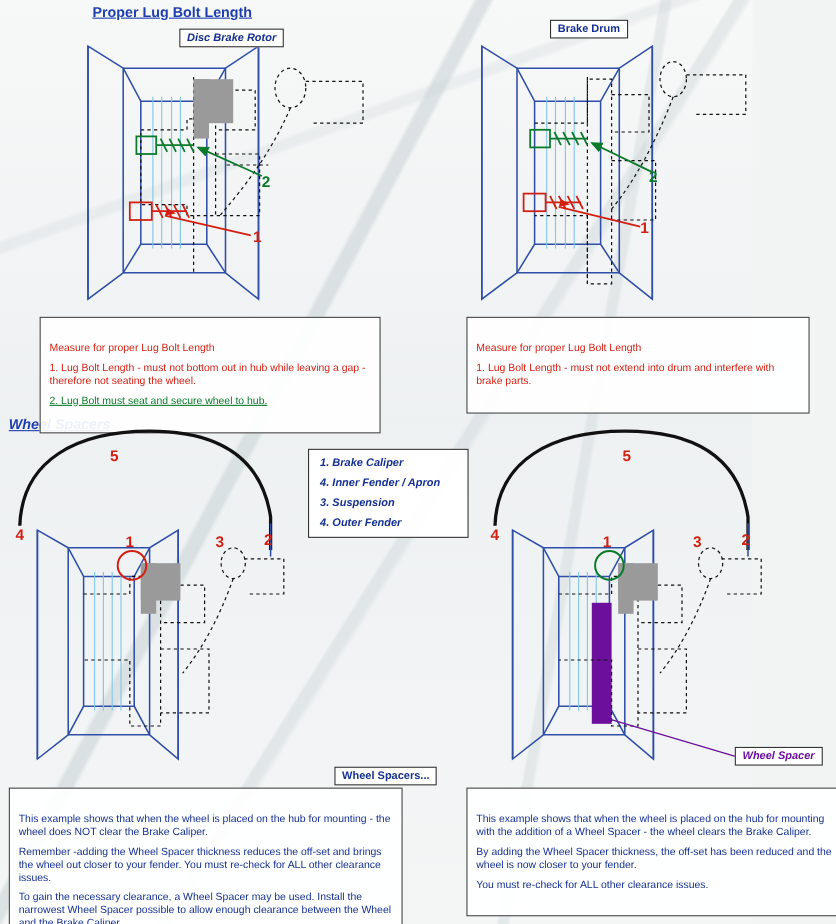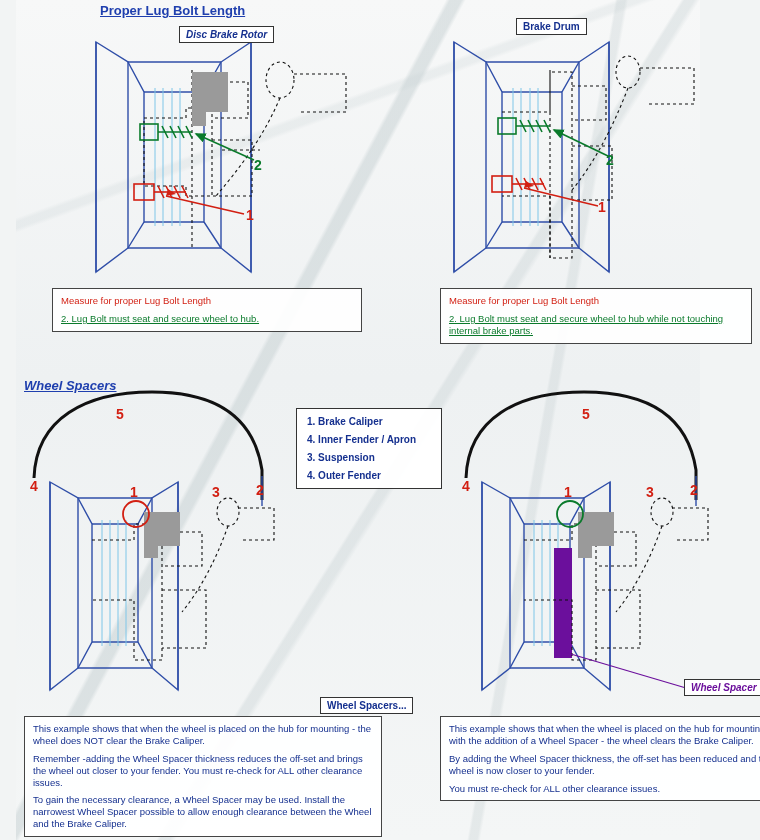--- a/index.html
+++ b/index.html
@@ -3,43 +3,43 @@
 <meta charset="utf-8">
 <style>
   html,body{margin:0;padding:0;}
   body{
     width:760px;height:840px;
     background:#f2f4f4;
     font-family:"Liberation Sans",sans-serif;
     position:relative;
     overflow:hidden;
   }
-  #stage{position:absolute;left:0;top:0;width:684px;height:840px;margin-left:16px;}
+  #stage{position:absolute;left:0;top:0;width:684px;height:840px;}
   
   .tex{position:absolute;inset:0;
     background:
       linear-gradient(118deg, rgba(255,255,255,0) 0 38%, rgba(200,210,212,.55) 38.4% 39.4%, rgba(255,255,255,0) 39.8% 100%),
       linear-gradient(122deg, rgba(255,255,255,0) 0 55%, rgba(205,214,216,.45) 55.3% 56.1%, rgba(255,255,255,0) 56.6% 100%),
       linear-gradient(100deg, rgba(255,255,255,0) 0 72%, rgba(198,208,210,.35) 72.3% 73.2%, rgba(255,255,255,0) 73.6% 100%),
       linear-gradient(160deg, rgba(255,255,255,0) 0 20%, rgba(206,215,217,.30) 20.4% 21.0%, rgba(255,255,255,0) 21.4% 100%),
       linear-gradient(180deg,#f7f8f8 0%,#eef1f2 45%,#f4f6f6 100%);
     pointer-events:none;}
   .ttl{position:absolute;font-weight:bold;color:#1f3fae;text-decoration:underline;font-size:13px;}
   .lbl-box{position:absolute;border:1px solid #333;background:#ffffff;
            font-size:10px;color:#15308f;font-weight:bold;padding:2px 6px;white-space:nowrap;}
-  .note{position:absolute;border:1px solid #444;background:rgba(255,255,255,.92);padding:6px 8px;}
+  .note{position:absolute;border:1px solid #444;background:rgba(255,255,255,.92);padding:22px 8px;}
   .note p{margin:0 0 6px 0;font-size:9.5px;line-height:1.25;}
   .note p:last-child{margin-bottom:0;}
   .red{color:#d21f12;}
   .green{color:#0a7a2b;text-decoration:underline;}
   .blue{color:#15308f;}
   .num{position:absolute;font-weight:bold;font-size:14px;}
   .num.r{color:#d21f12;}
   .num.g{color:#0a7a2b;}
-  .legend{position:absolute;border:1px solid #333;background:rgba(255,255,255,.95);padding:7px 10px;}
+  .legend{position:absolute;border:1px solid #333;background:rgba(255,255,255,.95);padding:7px 10px;font-style:italic;}
   .legend div{font-size:10px;font-weight:bold;color:#15308f;margin-bottom:7px;}
   .legend div:last-child{margin-bottom:0;}
   svg{position:absolute;left:0;top:0;overflow:visible;}
 </style>
 </head>
 <body>
 
 <div id="stage">
   <div class="tex"></div>
 
@@ -101,20 +101,21 @@
       </marker>
     </defs>
   </svg>
 
   <div class="lbl-box" style="left:163px;top:26px;font-style:italic;">Disc Brake Rotor</div>
   <div class="num g" style="left:238px;top:157px;">2</div>
   <div class="num r" style="left:230px;top:207px;">1</div>
 
   <div class="note" style="left:36px;top:288px;width:292px;">
     <p class="red">Measure for proper Lug Bolt Length</p>
+    <p class="red">1. Lug Bolt Length - must not bottom out in hub while leaving a gap - therefore not seating the wheel.</p>
     <p class="green">2. Lug Bolt must seat and secure wheel to hub.</p>
   </div>
 
   <svg width="760" height="840">
     <g stroke="#2f4ea8" stroke-width="1.4" fill="none">
       <path d="M438,42 L470,62 L470,248 L438,272 Z"></path>
       <path d="M593,42 L563,62 L563,248 L593,272 Z"></path>
       <line x1="470" y1="62" x2="563" y2="62"></line>
       <line x1="470" y1="248" x2="563" y2="248"></line>
       <path d="M470,62 L486,92 L486,222 L470,248"></path>
@@ -158,21 +159,21 @@
       </marker>
     </defs>
   </svg>
 
   <div class="lbl-box" style="left:500px;top:18px;text-align:center;">Brake Drum</div>
   <div class="num g" style="left:590px;top:152px;">2</div>
   <div class="num r" style="left:582px;top:199px;">1</div>
 
   <div class="note" style="left:424px;top:288px;width:294px;">
     <p class="red">Measure for proper Lug Bolt Length</p>
-    <p class="green">2. Lug Bolt must seat and secure wheel to hub while not touching internal brake parts.</p>
+    <p class="red">1. Lug Bolt Length - must not extend into drum and interfere with brake parts.</p>
   </div>
 
   <div class="legend" style="left:280px;top:408px;width:124px;">
     <div>1. Brake Caliper</div>
     <div>4. Inner Fender / Apron</div>
     <div>3. Suspension</div>
     <div>4. Outer Fender</div>
   </div>
 
   <div class="lbl-box" style="left:304px;top:697px;">Wheel Spacers...</div>

